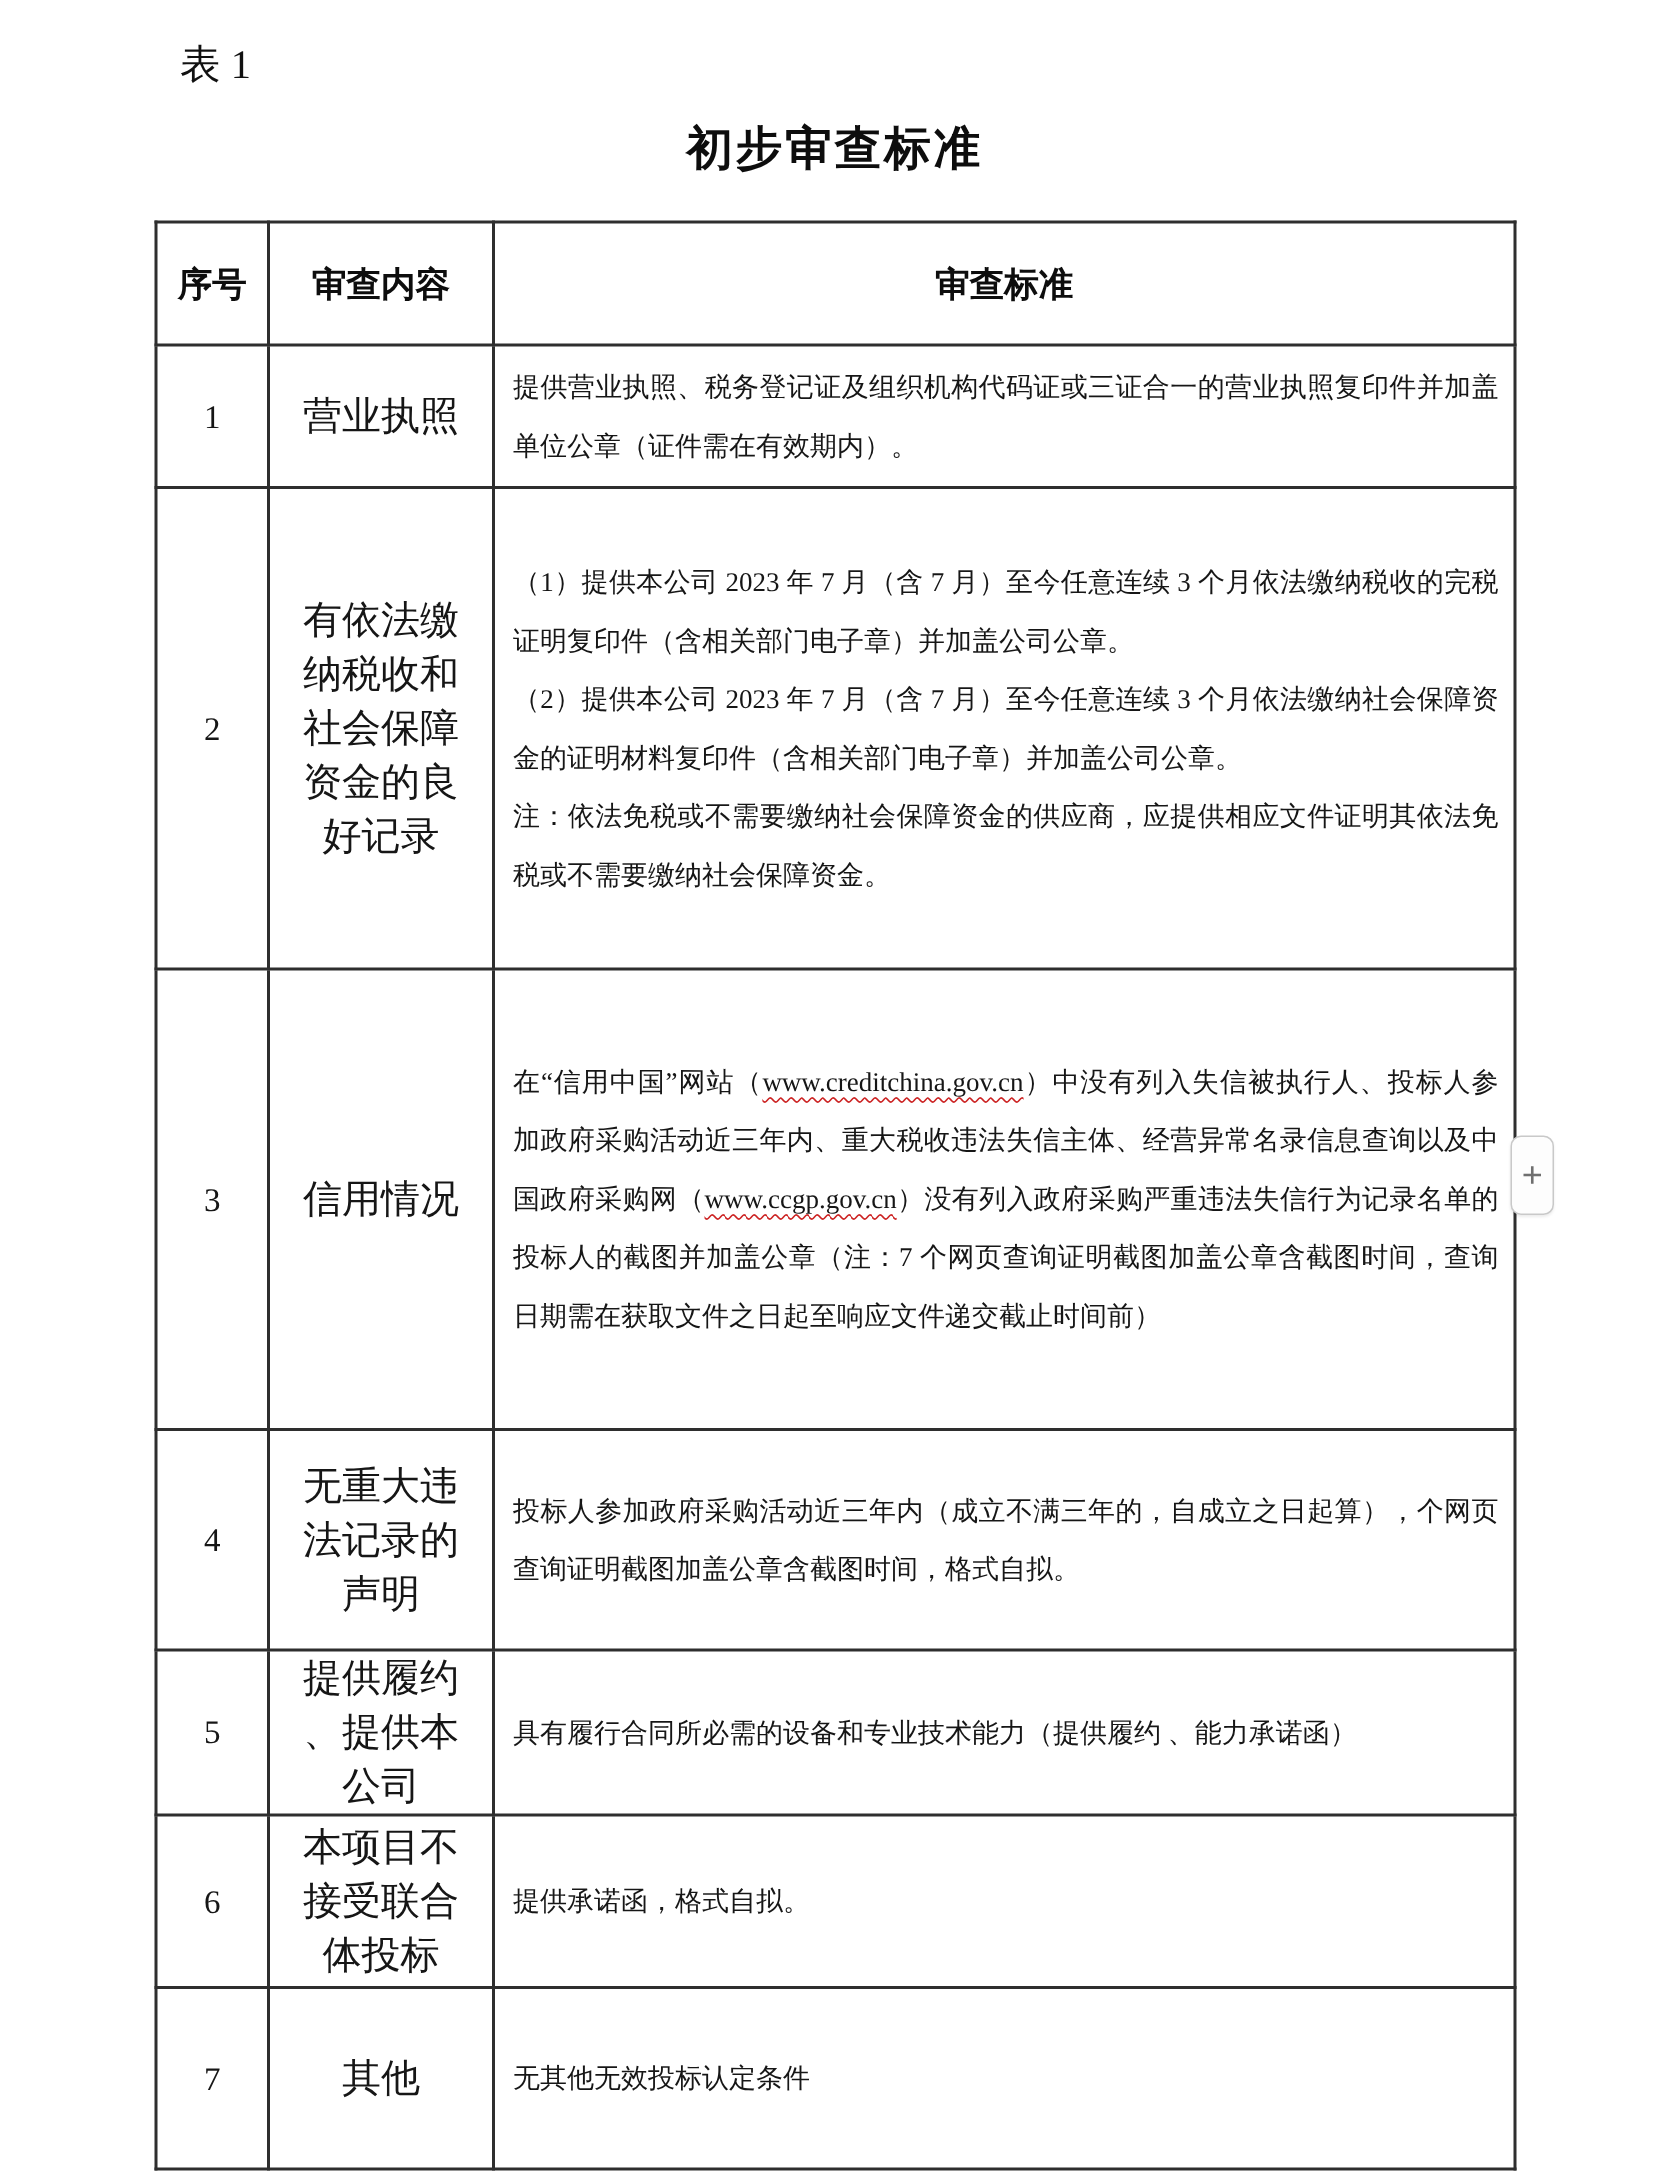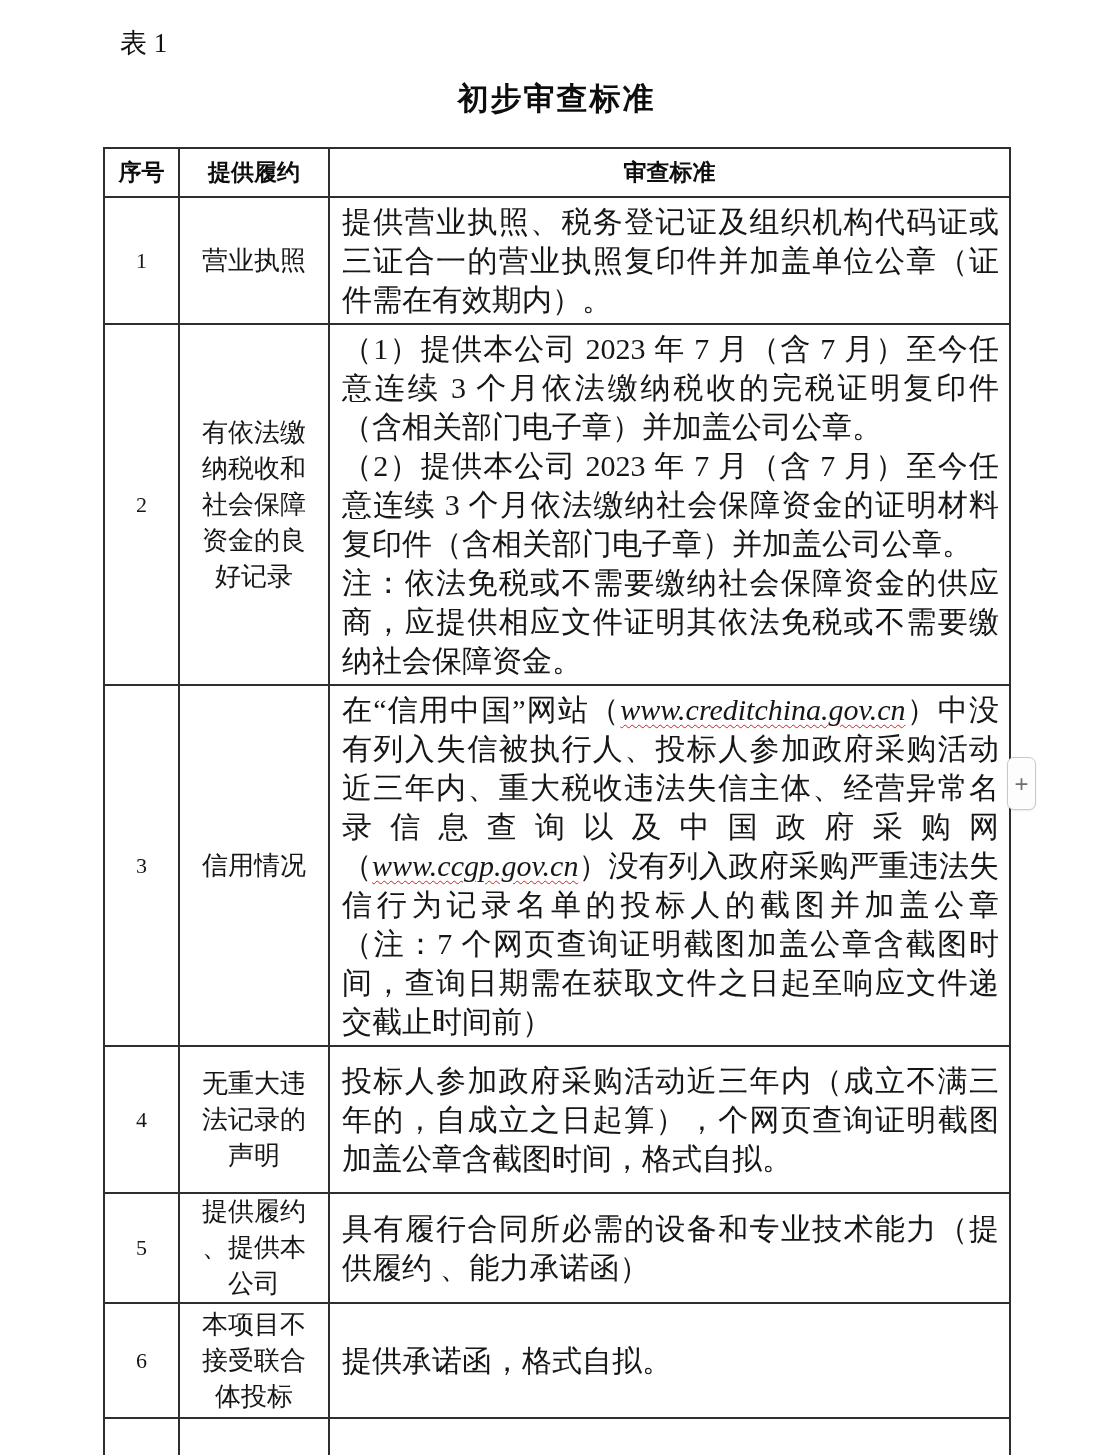--- a/index.html
+++ b/index.html
@@ -28,51 +28,50 @@
     width:906px; border-collapse:collapse; table-layout:fixed;
   }
   .review-table th, .review-table td {
     border:2px solid #2e2e2e;
     vertical-align:middle;
     overflow:hidden;
   }
   .review-table th {
     font-size:23px; font-weight:bold; text-align:center; color:#0d0d0d;
   }
-  thead tr { height:49px;margin-left:30px; }
+  thead tr { height:82px;margin-left:30px; }
   tbody tr:nth-child(1) { height:95px; }
   tbody tr:nth-child(2) { height:321px; }
   tbody tr:nth-child(3) { height:307px; }
   tbody tr:nth-child(4) { height:147px; }
   tbody tr:nth-child(5) { height:110px; }
   tbody tr:nth-child(6) { height:115px; }
   tbody tr:nth-child(7) { height:121px; }
 
   td.cell-no {
     text-align:center; font-size:22px; color:#161616;
   }
   td.cell-content {
     text-align:center; font-size:26px; line-height:36px;
     padding:0 13px; color:#161616;
   }
   td.cell-standard {
-    font-size:30px; line-height:39px;
+    font-size:18px; line-height:39px;
     padding:4px 10px 4px 12px;
     text-align:justify; text-justify:inter-ideograph;
     color:#161616;
   }
   td.cell-standard p { margin:0; }
 
   .wavy {
     text-decoration:underline;
     text-decoration-style:wavy;
     text-decoration-color:#cc2222;
     text-decoration-thickness:1px;
     text-underline-offset:4px;
-    font-style:italic;
   }
 
   .plus-btn {
     position:absolute; left:1007px; top:757px;
     width:29px; height:53px;
     background:#fdfdfd;
     border:1px solid #c9c9c9;
     border-radius:7px;
     box-shadow:0 1px 2px rgba(0,0,0,0.08);
     color:#6f6f6f;
@@ -93,21 +92,21 @@
 
   <table class="review-table">
     <colgroup>
       <col style="width:75px">
       <col style="width:150px">
       <col style="width:681px">
     </colgroup>
     <thead>
       <tr id="header-row">
           <th>序号</th>
-          <th>提供履约</th>
+          <th>审查内容</th>
           <th>审查标准</th>
         </tr>
     </thead>
     <tbody id="table-body">
         <tr>
           <td class="cell-no">1</td>
           <td class="cell-content">营业执照</td>
           <td class="cell-standard">
             <p><span>提供营业执照、税务登记证及组织机构代码证或三证合一的营业执照复印件并加盖单位公章（证件需在有效期内）。</span></p>
           </td>

